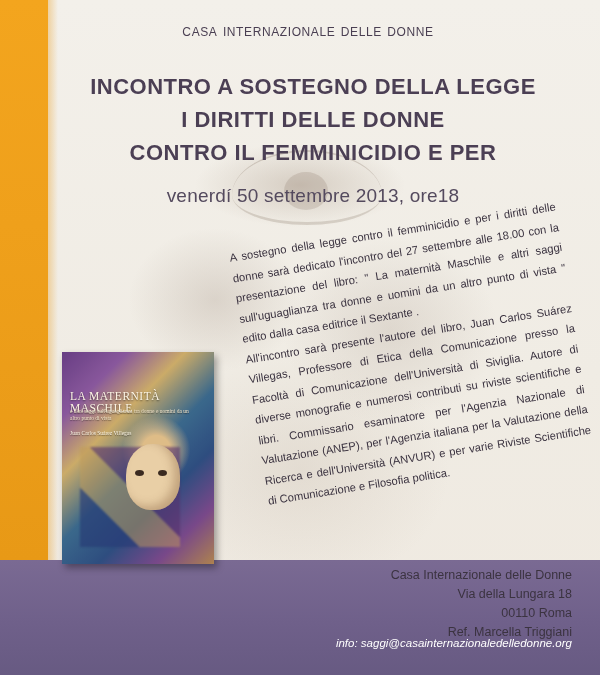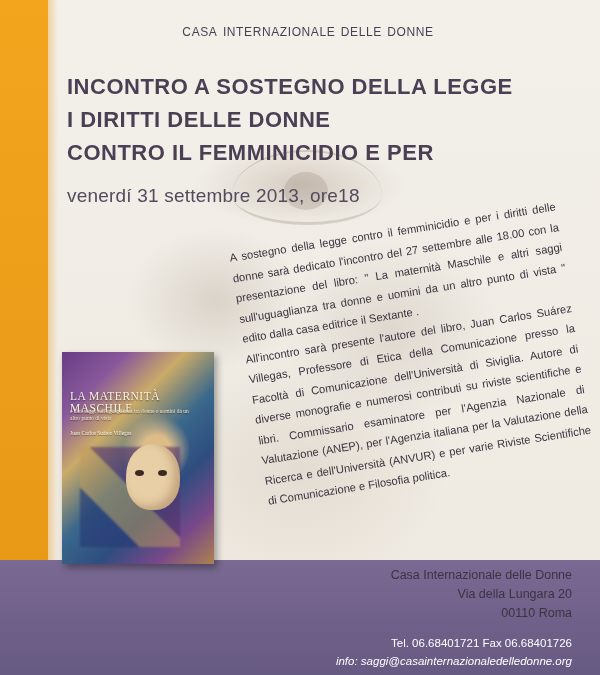--- a/index.html
+++ b/index.html
@@ -94,23 +94,24 @@
     font-size: 17.5px;
     letter-spacing: 0.6px;
     color: #4a3f52;
     font-variant: small-caps;
     text-transform: lowercase;
     font-weight: normal;
   }
   .org-title::first-letter { font-size: 17.5px; }
   .title-block {
     position: absolute;
-    left: 67px;
+    left: 58px;
     top: 70px;
     width: 510px;
+    text-align: center;
     color: #4b3f54;
   }
   .title-line {
     font-size: 22px;
     font-weight: bold;
     letter-spacing: 0.5px;
     line-height: 33px;
     text-transform: uppercase;
   }
   .date-line {
@@ -251,40 +252,40 @@
   <div class="purple-band"></div>
 
   <div class="header">
     <div class="org-title">Casa Internazionale delle Donne</div>
   </div>
 
   <div class="title-block">
     <div class="title-line">INCONTRO A SOSTEGNO DELLA LEGGE</div>
     <div class="title-line">I DIRITTI DELLE DONNE</div>
     <div class="title-line">CONTRO IL FEMMINICIDIO E PER</div>
-    <div class="date-line">venerdí 31 settembre 2013, ore18</div>
+    <div class="date-line">venerdí 50 settembre 2013, ore18</div>
   </div>
 
   <div class="body-text">
     <p>A sostegno della legge contro il femminicidio e per i diritti delle donne sarà dedicato l'incontro del 27 settembre alle 18.00 con la presentazione del libro: " La maternità Maschile e altri saggi sull'uguaglianza tra donne e uomini da un altro punto di vista " edito dalla casa editrice il Sextante .</p>
     <p>All'incontro sarà presente l'autore del libro, Juan Carlos Suárez Villegas, Professore di Etica della Comunicazione presso la Facoltà di Comunicazione dell'Università di Siviglia. Autore di diverse monografie e numerosi contributi su riviste scientifiche e libri. Commissario esaminatore per l'Agenzia Nazionale di Valutazione (ANEP), per l'Agenzia italiana per la Valutazione della Ricerca e dell'Università (ANVUR) e per varie Riviste Scientifiche di Comunicazione e Filosofia politica.</p>
   </div>
 
   <div class="book">
     <div class="book-art"></div>
     <div class="book-face"></div>
     <div class="book-title">LA MATERNITÀ MASCHILE</div>
     <div class="book-sub">e altri saggi sull'uguaglianza tra donne e uomini da un altro punto di vista</div>
     <div class="book-author">Juan Carlos Suárez Villegas</div>
   </div>
 
   <div class="venue">
     <div>Casa Internazionale delle Donne</div>
-    <div>Via della Lungara 20</div>
+    <div>Via della Lungara 18</div>
     <div>00110 Roma</div>
+    <div>Ref. Marcella Triggiani</div>
   </div>
 
   <div class="contact">
-    <div>Tel. 06.68401721 Fax 06.68401726</div>
     <div class="mail">info: saggi@casainternazionaledelledonne.org</div>
   </div>
 
 </div>
 
 </body></html>

